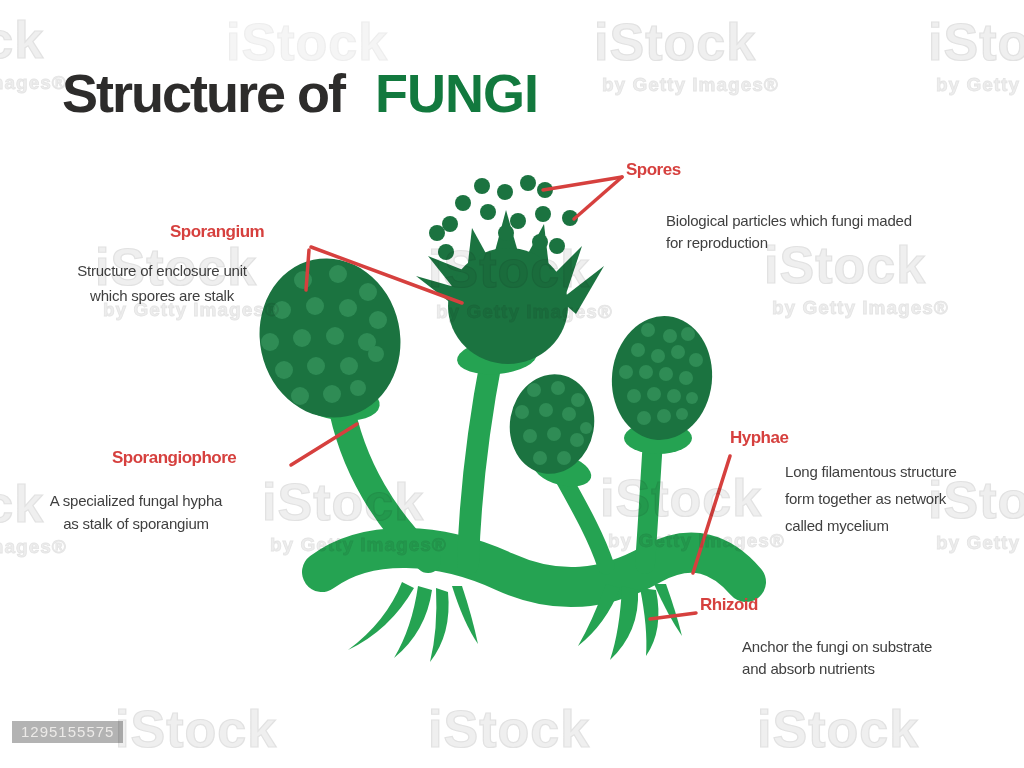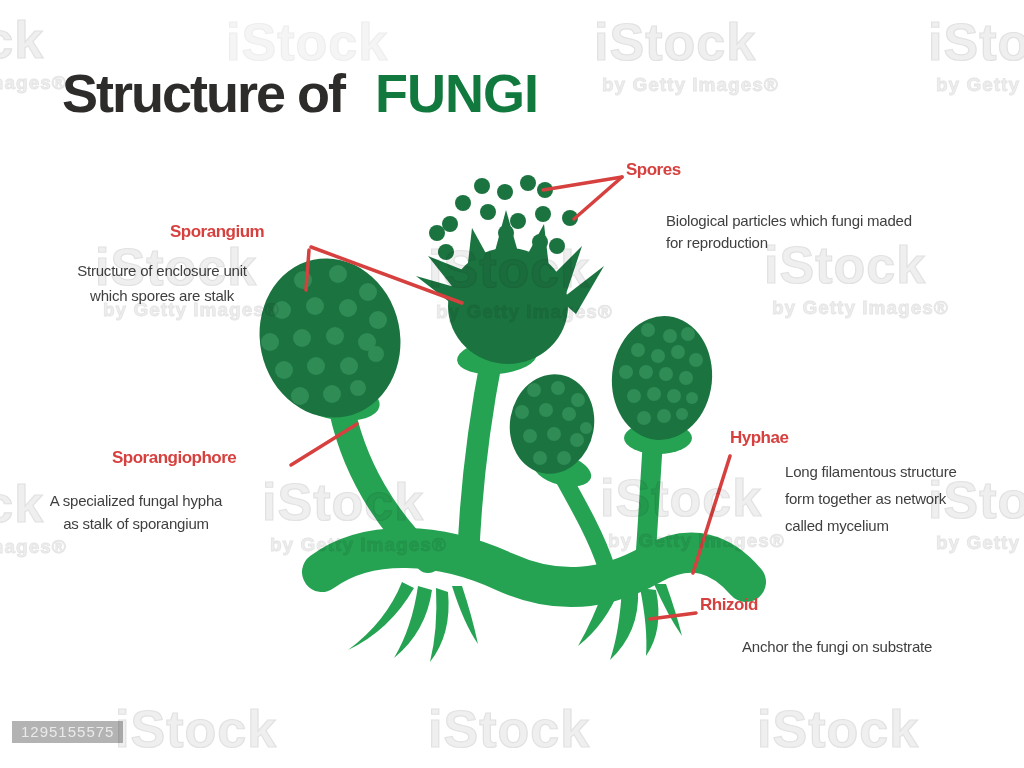--- a/index.html
+++ b/index.html
@@ -281,15 +281,16 @@
 <div class="ann-label lbl-hyphae">Hyphae</div>
 <div class="ann-desc desc-hyphae">
   <div>Long filamentous structure</div>
   <div>form together as network</div>
   <div>called mycelium</div>
 </div>
 
 <div class="ann-label lbl-rhizoid">Rhizoid</div>
 <div class="ann-desc desc-rhizoid">
   <div>Anchor the fungi on substrate</div>
+  <div>and absorb nutrients</div>
 </div>
 
 <div class="id-badge">1295155575</div>
 
 </body></html>

